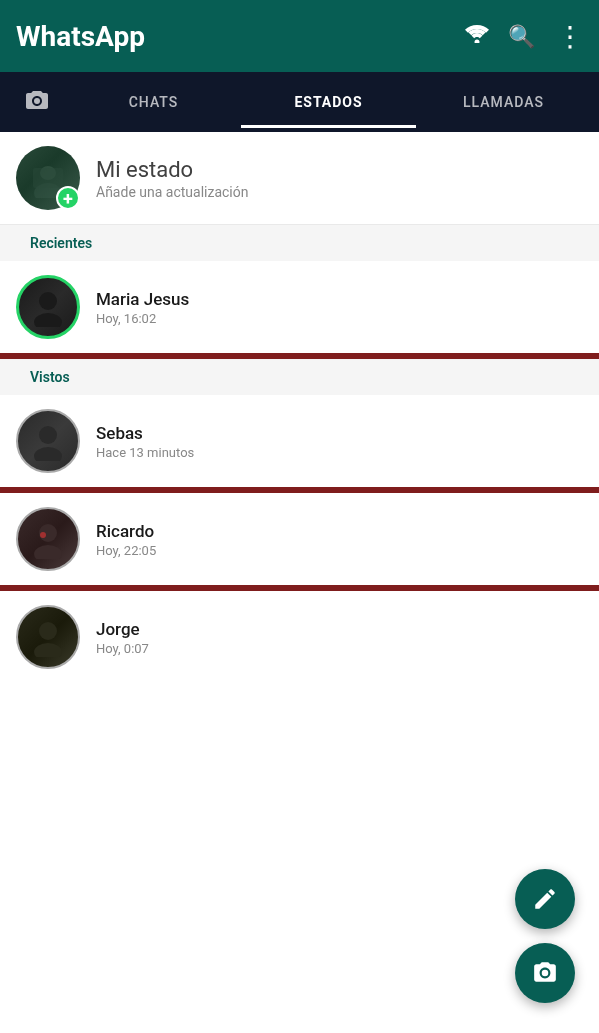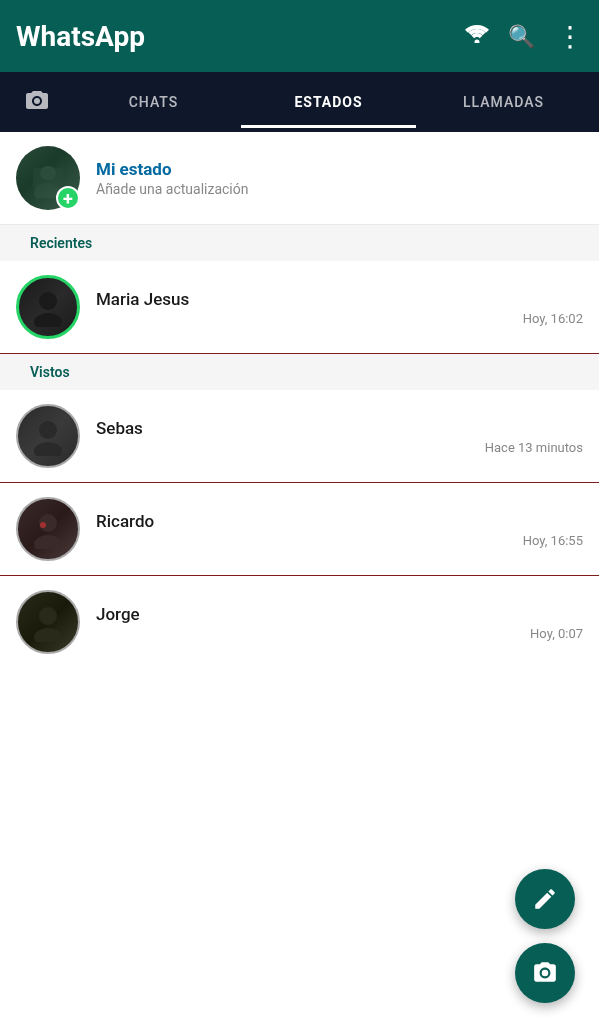--- a/index.html
+++ b/index.html
@@ -140,23 +140,23 @@
       color: white;
       font-size: 18px;
       font-weight: bold;
       border: 2px solid white;
     }
 
     .status-info {
       flex: 1;
     }
     .status-name {
-      font-size: 17px;
-      font-weight: 700;
-      color: #0369a1;
+      font-size: 22px;
+      font-weight: 400;
+      color: #404040;
     }
     .status-sub {
       font-size: 14px;
       color: #888;
       margin-top: 2px;
     }
 
     
     .section-header {
       background: #f5f5f5;
@@ -165,36 +165,35 @@
       font-size: 14px;
       font-weight: 600;
     }
 
     
     .status-item {
       display: flex;
       align-items: center;
       padding: 14px 16px;
       background: white;
-      border-bottom: 1px solid #7f1d1d;
+      border-bottom: 6px solid #7f1d1d;
       cursor: pointer;
     }
     .status-item:last-child {
       border-bottom: none;
     }
     .contact-name {
       font-size: 17px;
       font-weight: 500;
       color: #1a1a1a;
     }
     .contact-time {
       font-size: 13px;
       color: #888;
       margin-top: 2px;
-      text-align: right;
     }
 
     
     .fab-container {
       position: fixed;
       bottom: 30px;
       right: 24px;
       display: flex;
       flex-direction: column;
       gap: 14px;
@@ -304,21 +303,21 @@
       <div class="avatar avatar-ricardo">
         <svg width="40" height="40" viewBox="0 0 40 40">
           <circle cx="20" cy="14" r="9" fill="#3a2a2a"></circle>
           <ellipse cx="20" cy="35" rx="14" ry="9" fill="#3a2a2a"></ellipse>
           <circle cx="15" cy="16" r="3" fill="#cc3333" opacity="0.7"></circle>
         </svg>
       </div>
     </div>
     <div class="status-info">
       <div class="contact-name">Ricardo</div>
-      <div class="contact-time">Hoy, 16:55</div>
+      <div class="contact-time">Hoy, 22:05</div>
     </div>
   </div>
 
   <div class="status-item">
     <div class="avatar-container">
       <div class="avatar avatar-jorge">
         <svg width="40" height="40" viewBox="0 0 40 40">
           <circle cx="20" cy="14" r="9" fill="#2a2a1a"></circle>
           <ellipse cx="20" cy="35" rx="14" ry="9" fill="#2a2a1a"></ellipse>
         </svg>

